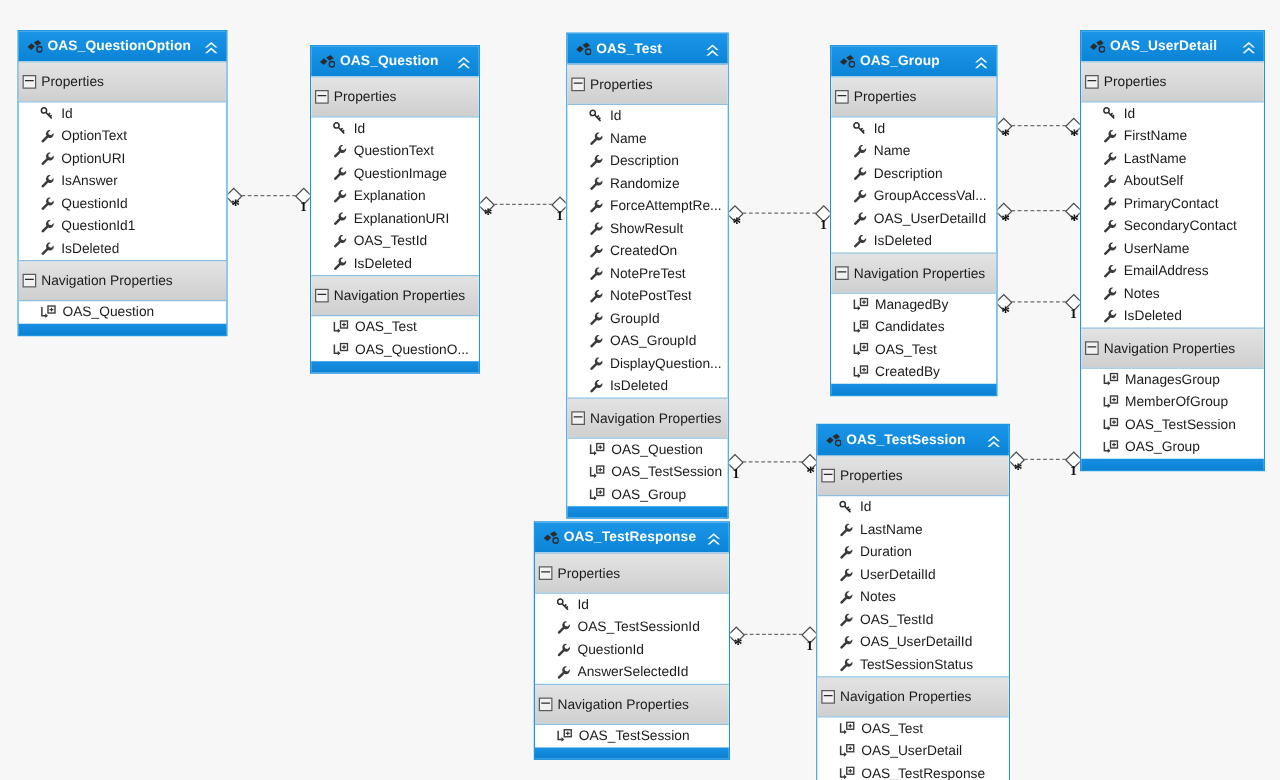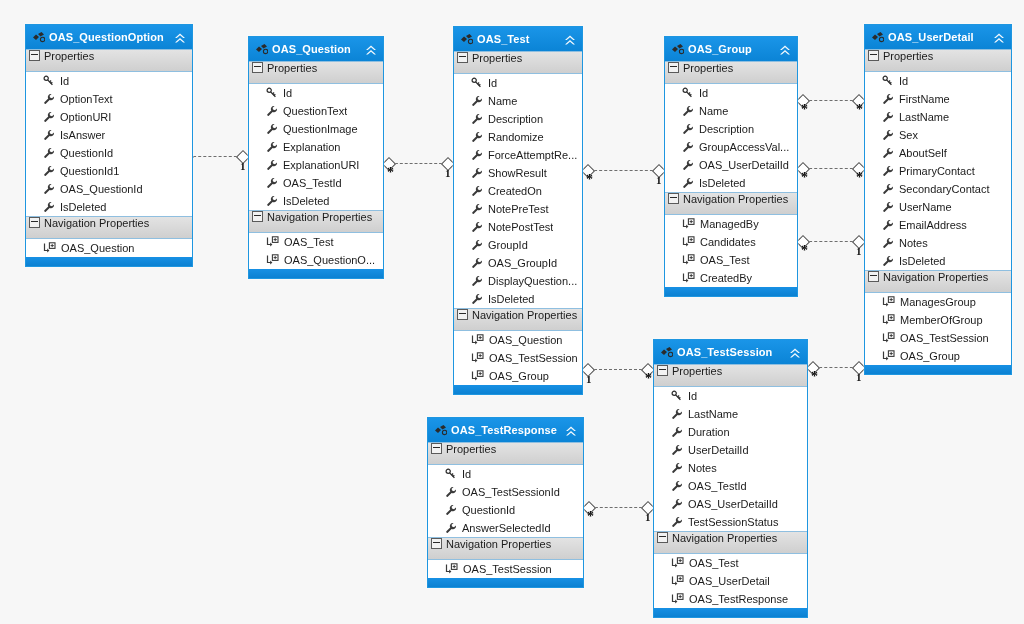--- a/index.html
+++ b/index.html
@@ -60,23 +60,23 @@
     background: #0c8ce4;
     background: linear-gradient(180deg,#1790e4 0%, #0b81d2 100%);
   }
 
   
   .section {
     background: #d8d8d8;
     background: linear-gradient(180deg,#e3e3e3 0%, #cfcfcf 100%);
     border-top: 1px solid #8fbfe0;
     border-bottom: 1px solid #8fbfe0;
-    height: 23px;
+    height: 33px;
     display: flex;
-    align-items: flex-start;
+    align-items: center;
     padding-left: 3px;
     box-sizing: border-box;
   }
   .section-label {
     font-size: 11px;
     color: #1b1b1b;
     margin-left: 4px;
     white-space: nowrap;
   }
   .expander {
@@ -152,21 +152,21 @@
   }
   .mult.star {
     font-size: 14px;
     top: 8px;
   }
 </style>
 </head>
 <body>
 
 <div id="canvas">
-    <div class="entity" style="left: 25px; top: 24px; width: 168px;">
+    <div class="entity" style="left: 14px; top: 24px; width: 168px;">
       <div class="entity-header">
         <span class="icn"><svg width="13" height="13" viewBox="0 0 13 13">
             <path d="M1 6.5 L4 3.5 L7 6 L4 9 Z" fill="#2b2b2b"></path>
             <path d="M6 3 L9.5 1 L12 3.5 L8.5 5.5 Z" fill="#2b2b2b"></path>
             <circle cx="10.6" cy="8.4" r="2.2" fill="none" stroke="#2b2b2b" stroke-width="1.1"></circle>
           </svg></span>
         <span class="entity-title">OAS_QuestionOption</span>
         <span class="icn" style="width: 14px;"><svg width="14" height="14" viewBox="0 0 14 14">
             <path d="M2 7 L7 2.5 L12 7 L10.2 7 L7 4.2 L3.8 7 Z" fill="#ffffff" opacity="0.95"></path>
             <path d="M2 11.5 L7 7 L12 11.5 L10.2 11.5 L7 8.7 L3.8 11.5 Z" fill="#ffffff" opacity="0.95"></path>
@@ -207,26 +207,20 @@
           <span class="icn"><svg width="12" height="12" viewBox="0 0 12 12">
               <path d="M8.6 1.1 a3 3 0 0 0 -3.4 4.4 L1.4 9.3 a1 1 0 0 0 1.4 1.4 L6.6 6.9 a3 3 0 0 0 4.3 -3.5 L9 5.2 L7 4.6 L6.6 2.7 Z" fill="#3a3a3a"></path>
             </svg></span>
           <span class="prop-label">QuestionId</span>
         </div>
         <div class="prop">
           <span class="icn"><svg width="12" height="12" viewBox="0 0 12 12">
               <path d="M8.6 1.1 a3 3 0 0 0 -3.4 4.4 L1.4 9.3 a1 1 0 0 0 1.4 1.4 L6.6 6.9 a3 3 0 0 0 4.3 -3.5 L9 5.2 L7 4.6 L6.6 2.7 Z" fill="#3a3a3a"></path>
             </svg></span>
           <span class="prop-label">QuestionId1</span>
-        </div>
-        <div class="prop">
-          <span class="icn"><svg width="12" height="12" viewBox="0 0 12 12">
-              <path d="M8.6 1.1 a3 3 0 0 0 -3.4 4.4 L1.4 9.3 a1 1 0 0 0 1.4 1.4 L6.6 6.9 a3 3 0 0 0 4.3 -3.5 L9 5.2 L7 4.6 L6.6 2.7 Z" fill="#3a3a3a"></path>
-            </svg></span>
-          <span class="prop-label">OAS_QuestionId</span>
         </div>
         <div class="prop">
           <span class="icn"><svg width="12" height="12" viewBox="0 0 12 12">
               <path d="M8.6 1.1 a3 3 0 0 0 -3.4 4.4 L1.4 9.3 a1 1 0 0 0 1.4 1.4 L6.6 6.9 a3 3 0 0 0 4.3 -3.5 L9 5.2 L7 4.6 L6.6 2.7 Z" fill="#3a3a3a"></path>
             </svg></span>
           <span class="prop-label">IsDeleted</span>
         </div>
         <div class="section">
           <span class="expander"></span>
           <span class="section-label">Navigation Properties</span>
@@ -596,26 +590,20 @@
         <div class="prop">
           <span class="icn"><svg width="12" height="12" viewBox="0 0 12 12">
               <path d="M8.6 1.1 a3 3 0 0 0 -3.4 4.4 L1.4 9.3 a1 1 0 0 0 1.4 1.4 L6.6 6.9 a3 3 0 0 0 4.3 -3.5 L9 5.2 L7 4.6 L6.6 2.7 Z" fill="#3a3a3a"></path>
             </svg></span>
           <span class="prop-label">LastName</span>
         </div>
         <div class="prop">
           <span class="icn"><svg width="12" height="12" viewBox="0 0 12 12">
               <path d="M8.6 1.1 a3 3 0 0 0 -3.4 4.4 L1.4 9.3 a1 1 0 0 0 1.4 1.4 L6.6 6.9 a3 3 0 0 0 4.3 -3.5 L9 5.2 L7 4.6 L6.6 2.7 Z" fill="#3a3a3a"></path>
             </svg></span>
-          <span class="prop-label">Sex</span>
-        </div>
-        <div class="prop">
-          <span class="icn"><svg width="12" height="12" viewBox="0 0 12 12">
-              <path d="M8.6 1.1 a3 3 0 0 0 -3.4 4.4 L1.4 9.3 a1 1 0 0 0 1.4 1.4 L6.6 6.9 a3 3 0 0 0 4.3 -3.5 L9 5.2 L7 4.6 L6.6 2.7 Z" fill="#3a3a3a"></path>
-            </svg></span>
           <span class="prop-label">AboutSelf</span>
         </div>
         <div class="prop">
           <span class="icn"><svg width="12" height="12" viewBox="0 0 12 12">
               <path d="M8.6 1.1 a3 3 0 0 0 -3.4 4.4 L1.4 9.3 a1 1 0 0 0 1.4 1.4 L6.6 6.9 a3 3 0 0 0 4.3 -3.5 L9 5.2 L7 4.6 L6.6 2.7 Z" fill="#3a3a3a"></path>
             </svg></span>
           <span class="prop-label">PrimaryContact</span>
         </div>
         <div class="prop">
           <span class="icn"><svg width="12" height="12" viewBox="0 0 12 12">

